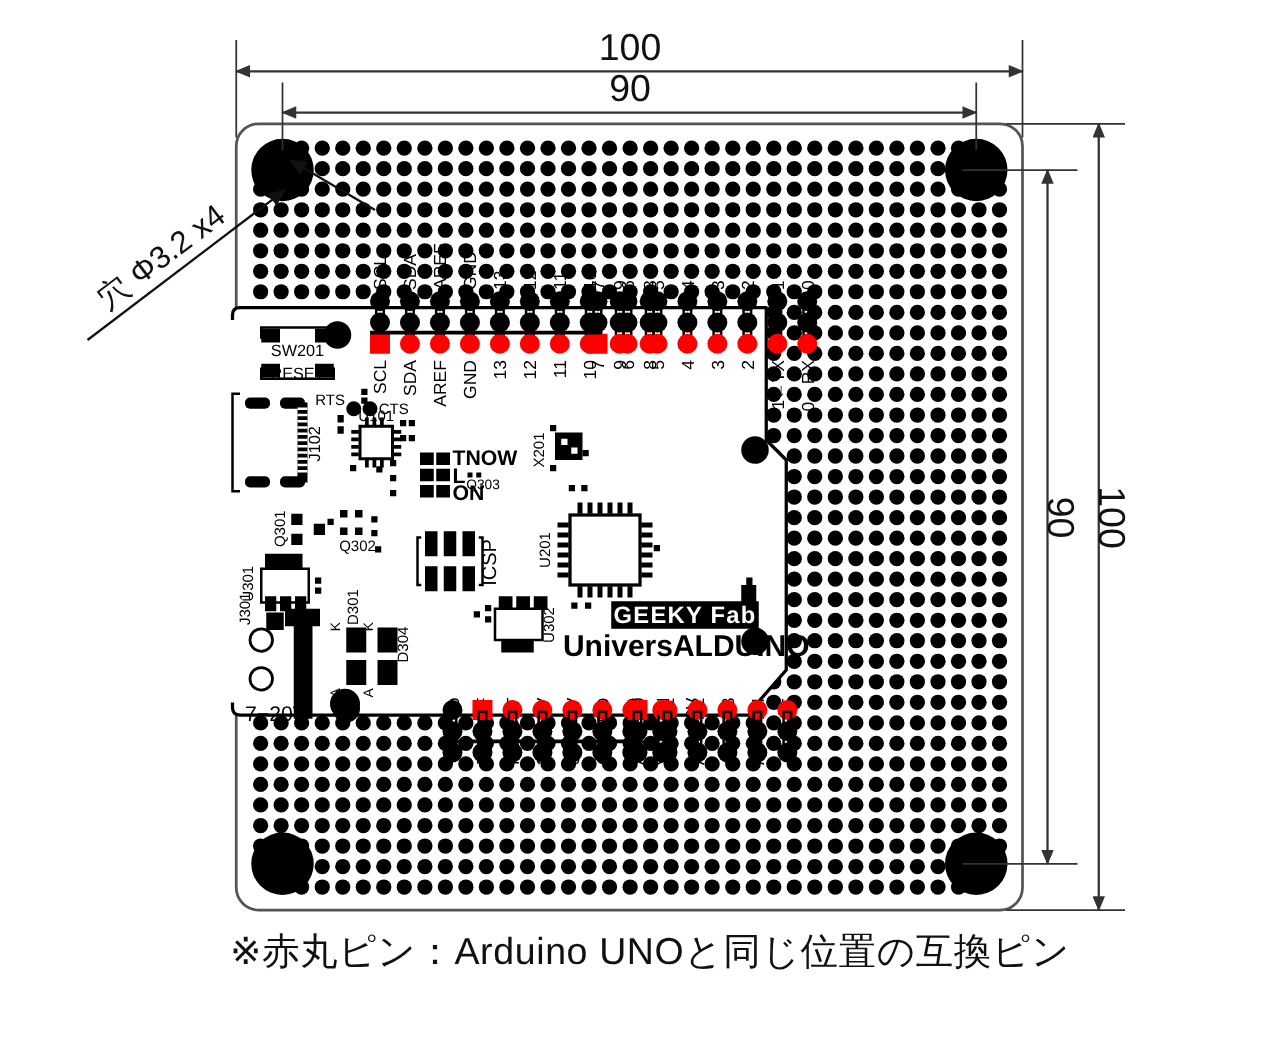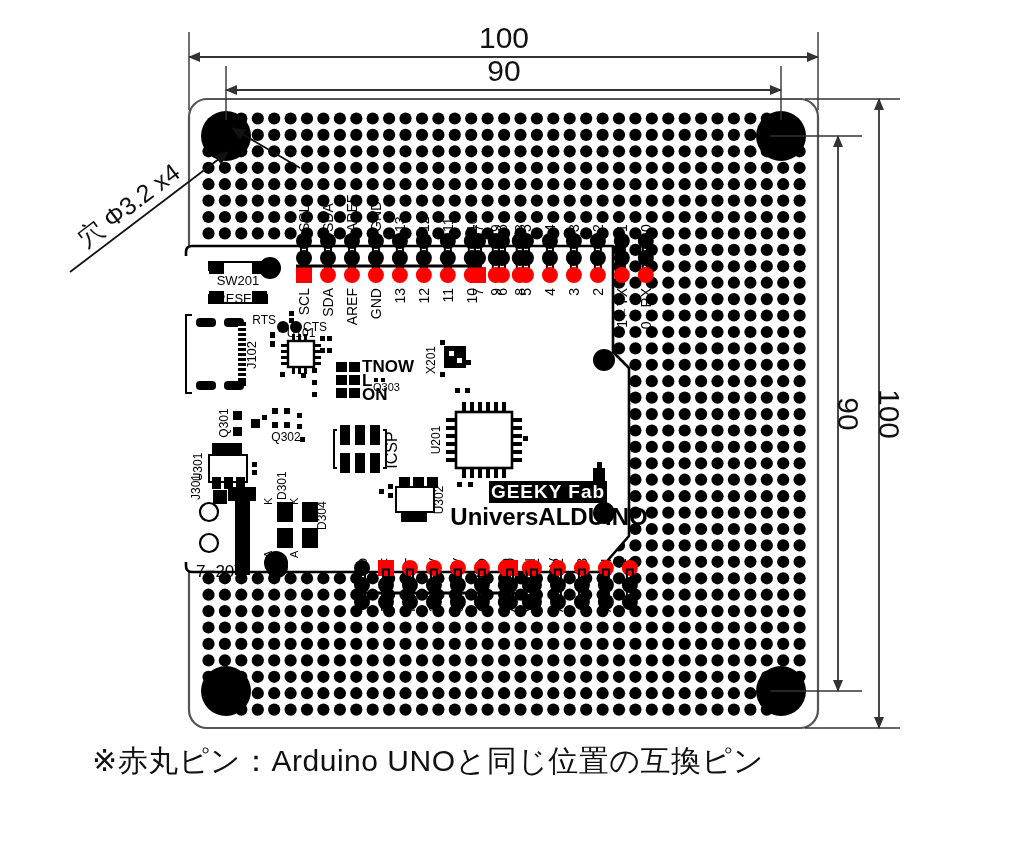--- a/index.html
+++ b/index.html
@@ -6,21 +6,21 @@
   html,body{margin:0;padding:0;background:#ffffff;}
   body{
     width:1024px;height:847px;position:relative;overflow:hidden;
     font-family:"Liberation Sans","DejaVu Sans",sans-serif;
     color:#000;
   }
   #stage{position:absolute;left:0;top:0;width:1024px;height:847px;}
   #stage svg{position:absolute;left:0;top:0;}
   .caption{
     position:absolute;left:0;top:741px;width:856px;
-    text-align:center;font-size:30px;letter-spacing:0.5px;
+    text-align:right;font-size:30px;letter-spacing:0.5px;
     color:#111;white-space:nowrap;
   }
   .dimtxt{font-family:"Liberation Sans","DejaVu Sans",sans-serif;font-size:30px;fill:#111;}
   .silk{font-family:"Liberation Sans","DejaVu Sans",sans-serif;fill:#000;}
   .holeNote{font-family:"Liberation Sans","DejaVu Sans",sans-serif;font-size:25px;fill:#111;}
 </style>
 </head>
 <body>
 
 <div id="stage">

